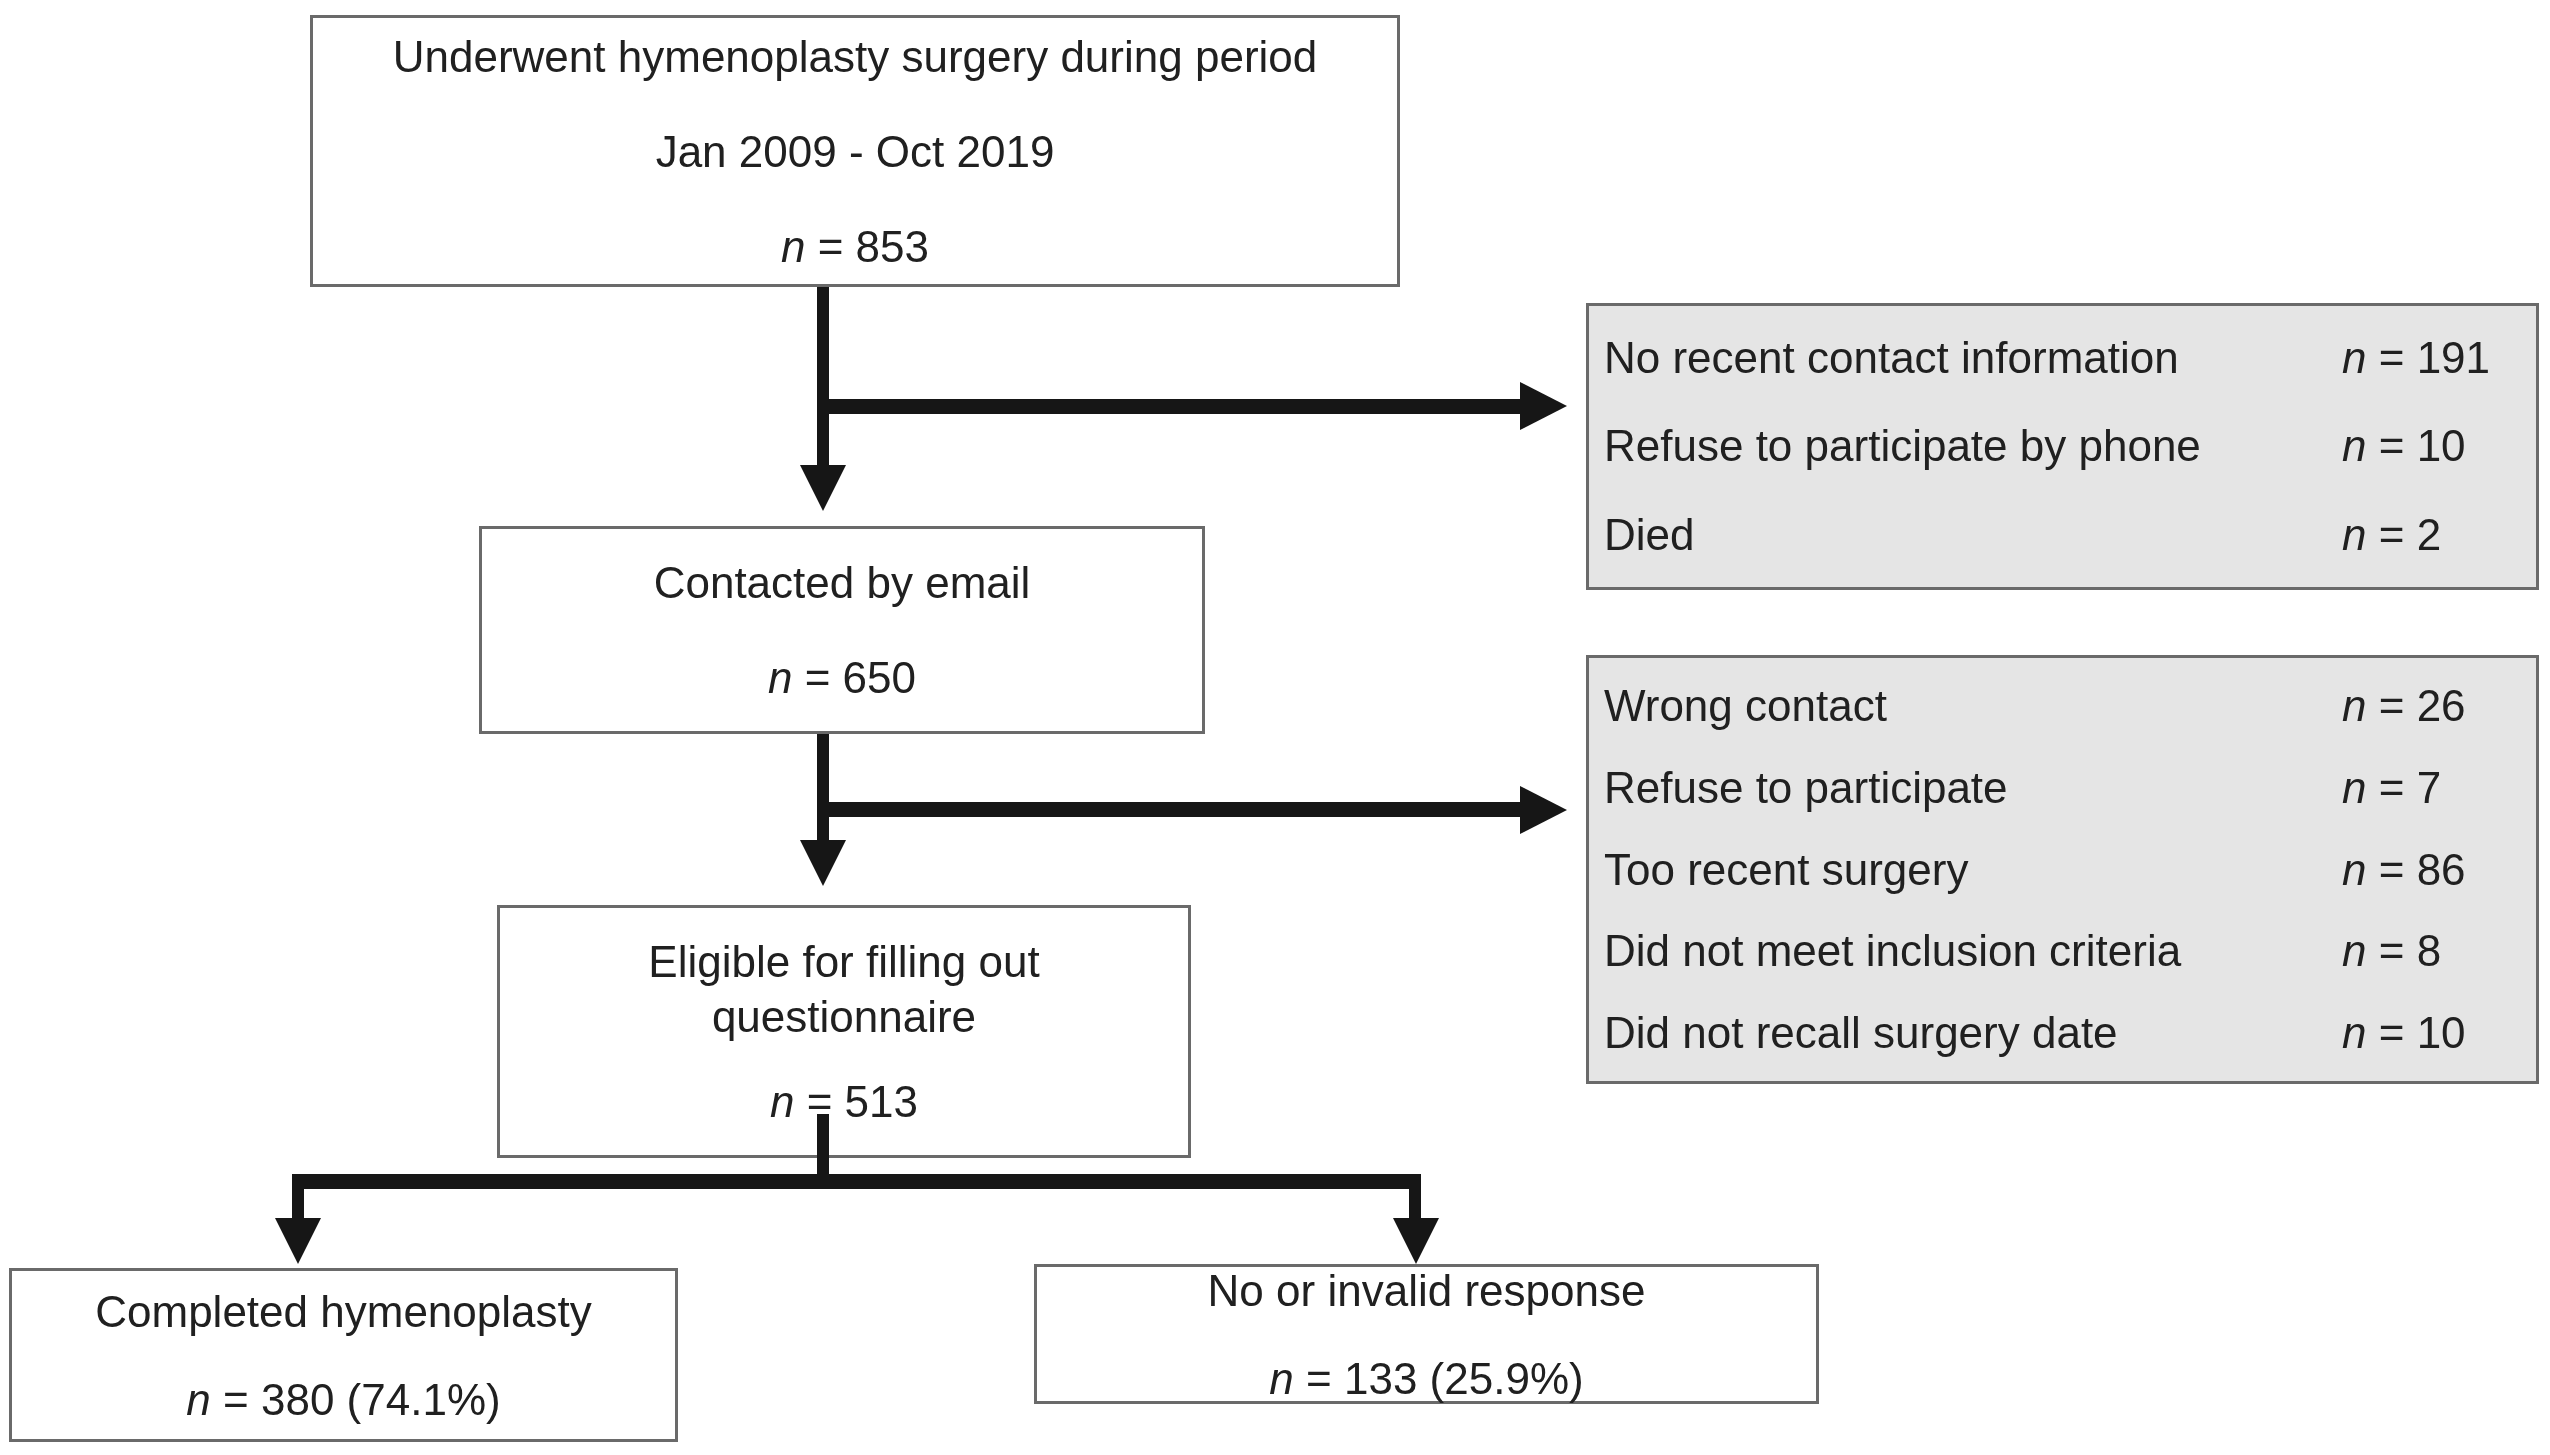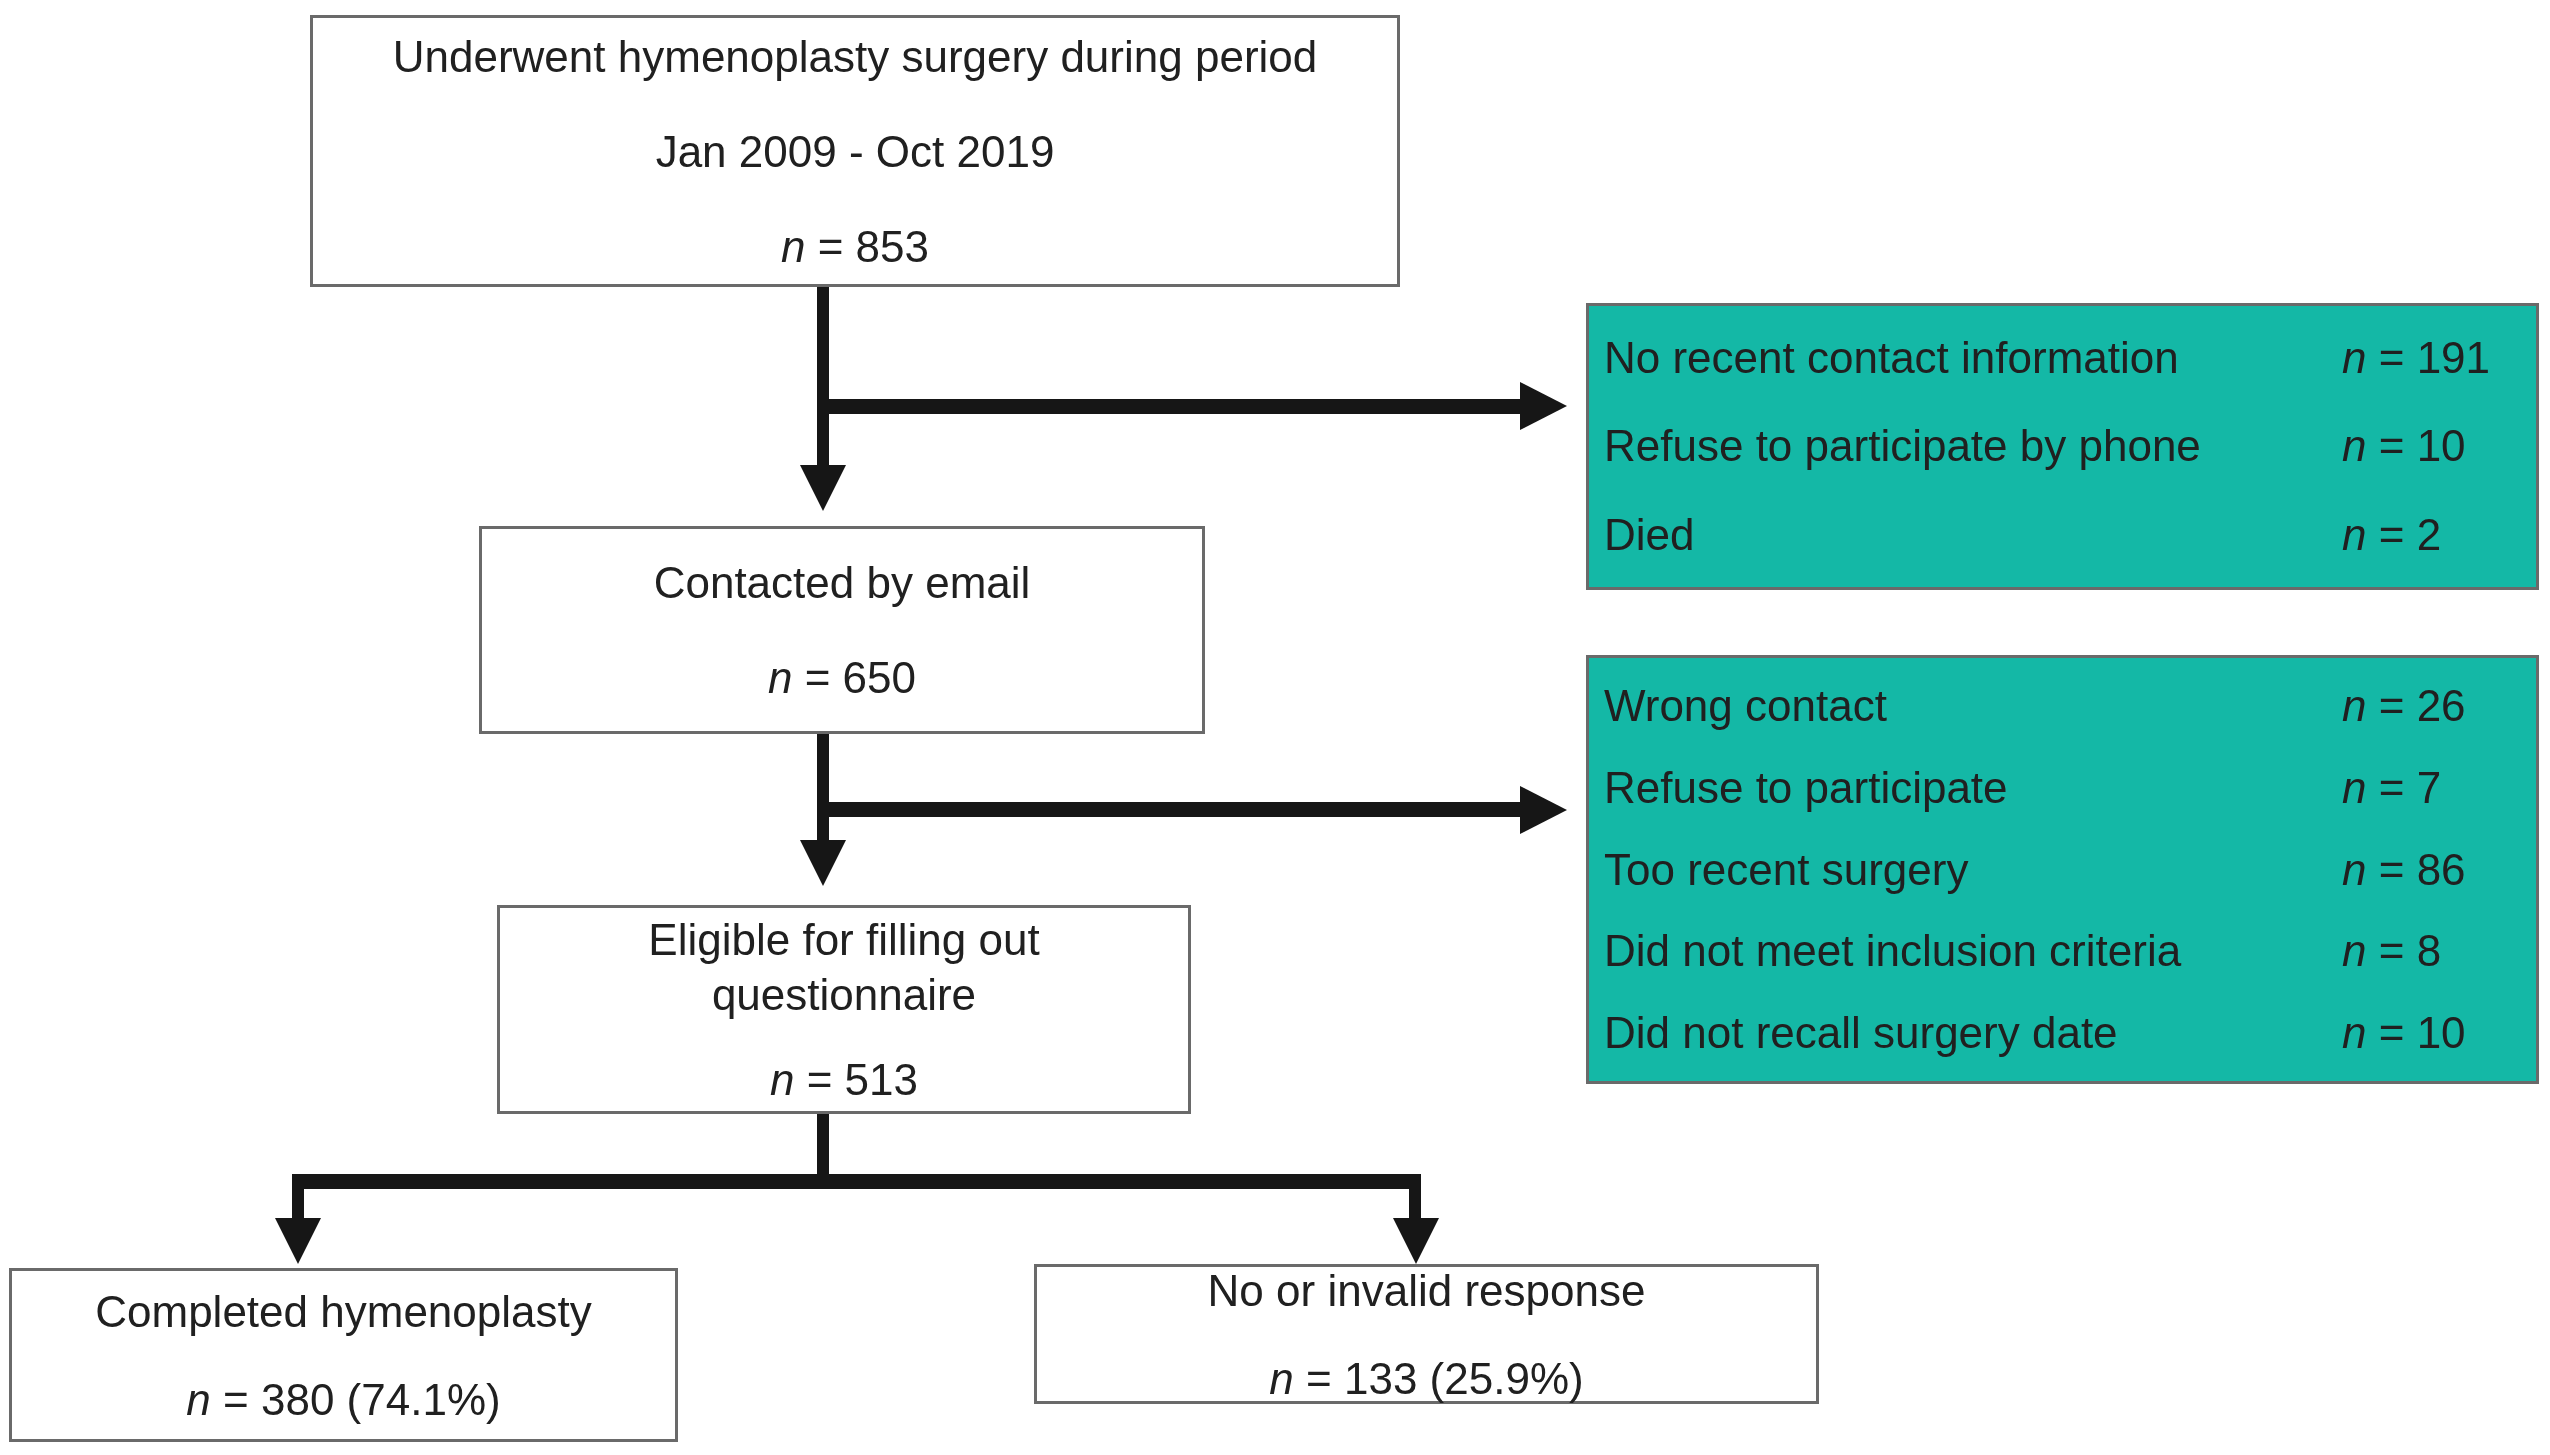--- a/index.html
+++ b/index.html
@@ -29,21 +29,21 @@
     text-align: center;
     white-space: nowrap;
   }
   .box .tline { line-height: 1.25; }
   .gap52 { gap: 40px; }
   .gap44 { gap: 33px; }
   .gap40 { gap: 30px; }
   .nvar { font-style: italic; }
   .exclusion {
     position: absolute;
-    background: #14b8a6;
+    background: #e5e5e5;
     border: 3px solid #6a6a6a;
     box-sizing: border-box;
     display: flex;
     flex-direction: column;
     justify-content: space-around;
     padding: 7.6px 38px 7.6px 15px;
     white-space: nowrap;
   }
   .exclusion .row {
     display: flex;
@@ -117,21 +117,21 @@
     <div class="row">
       <span class="lbl">Did not meet inclusion criteria</span>
       <span class="val"><span class="nvar">n</span><span> = 8</span></span>
     </div>
     <div class="row">
       <span class="lbl">Did not recall surgery date</span>
       <span class="val"><span class="nvar">n</span><span> = 10</span></span>
     </div>
   </div>
 
-  <div class="box gap40" style="left:497px; top:905px; width:694px; height:209px;">
+  <div class="box gap40" style="left:497px; top:905px; width:694px; height:253px;">
     <div class="tline">
       <div>Eligible for filling out</div>
       <div>questionnaire</div>
     </div>
     <div class="tline"><span class="nvar">n</span><span> = 513</span></div>
   </div>
 
   <div class="box gap44" style="left:9px; top:1268px; width:669px; height:174px;">
     <div class="tline">Completed hymenoplasty</div>
     <div class="tline"><span class="nvar">n</span><span> = 380 (74.1%)</span></div>

